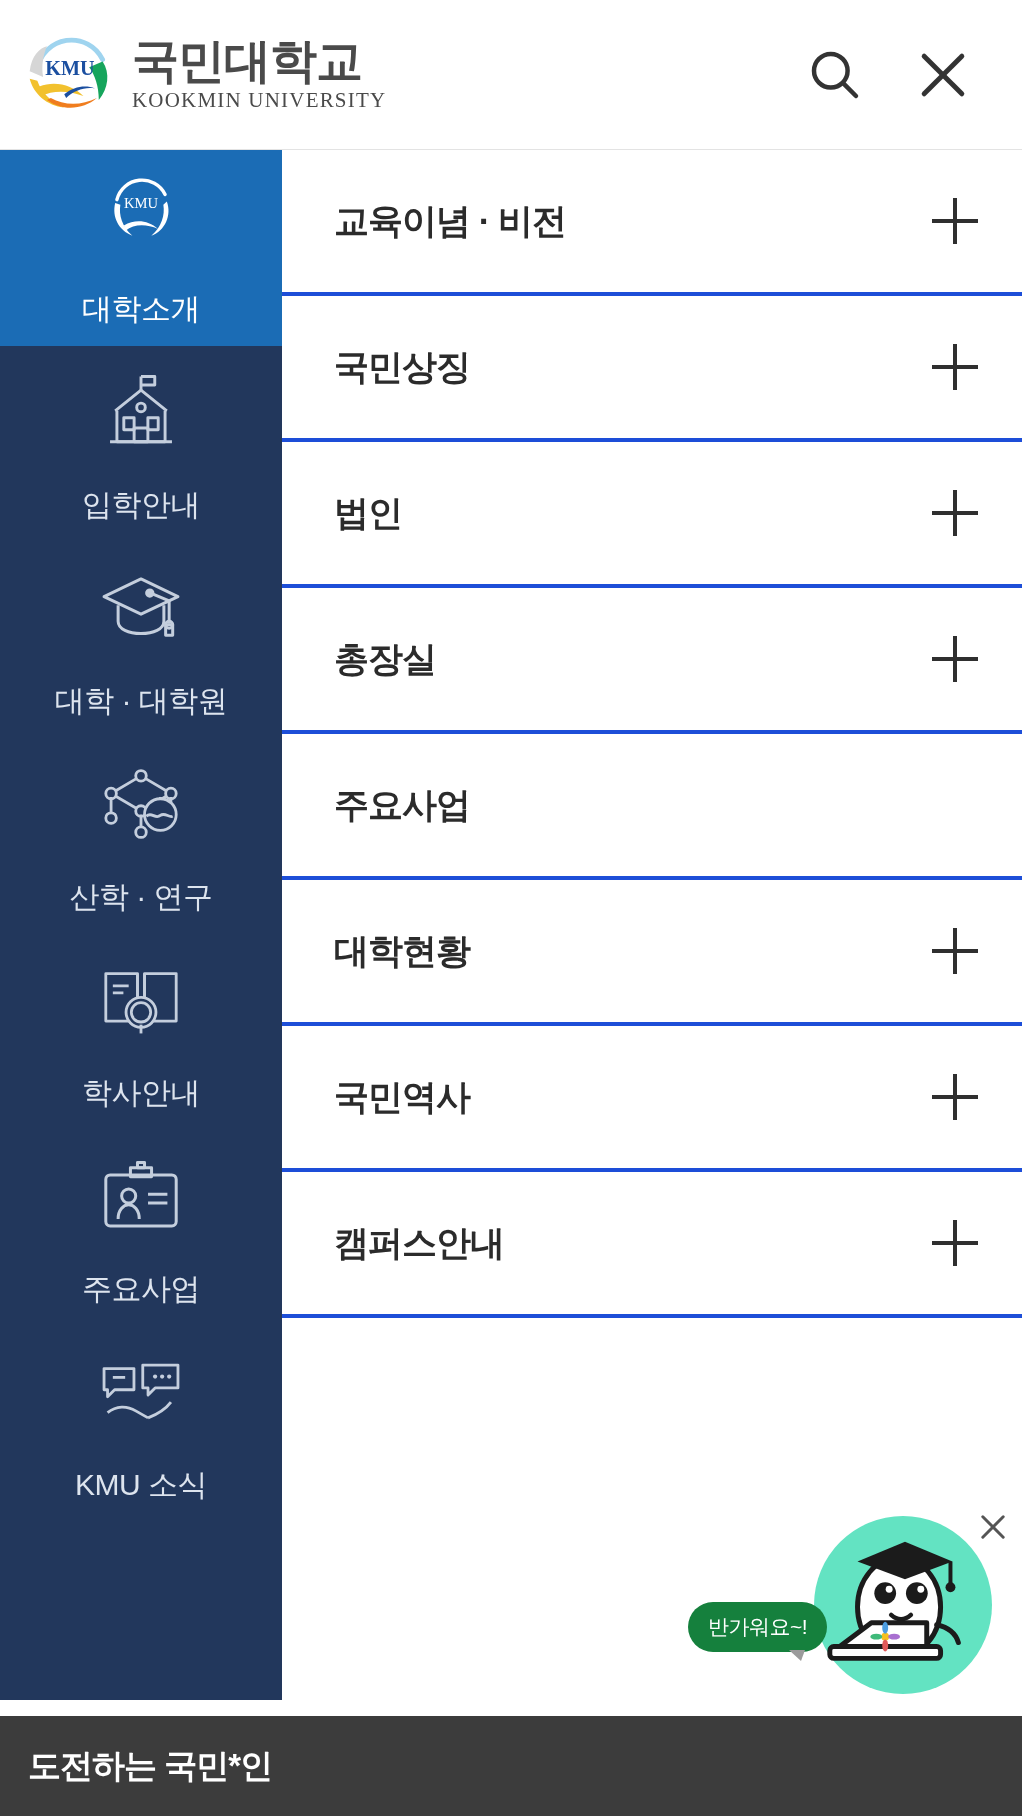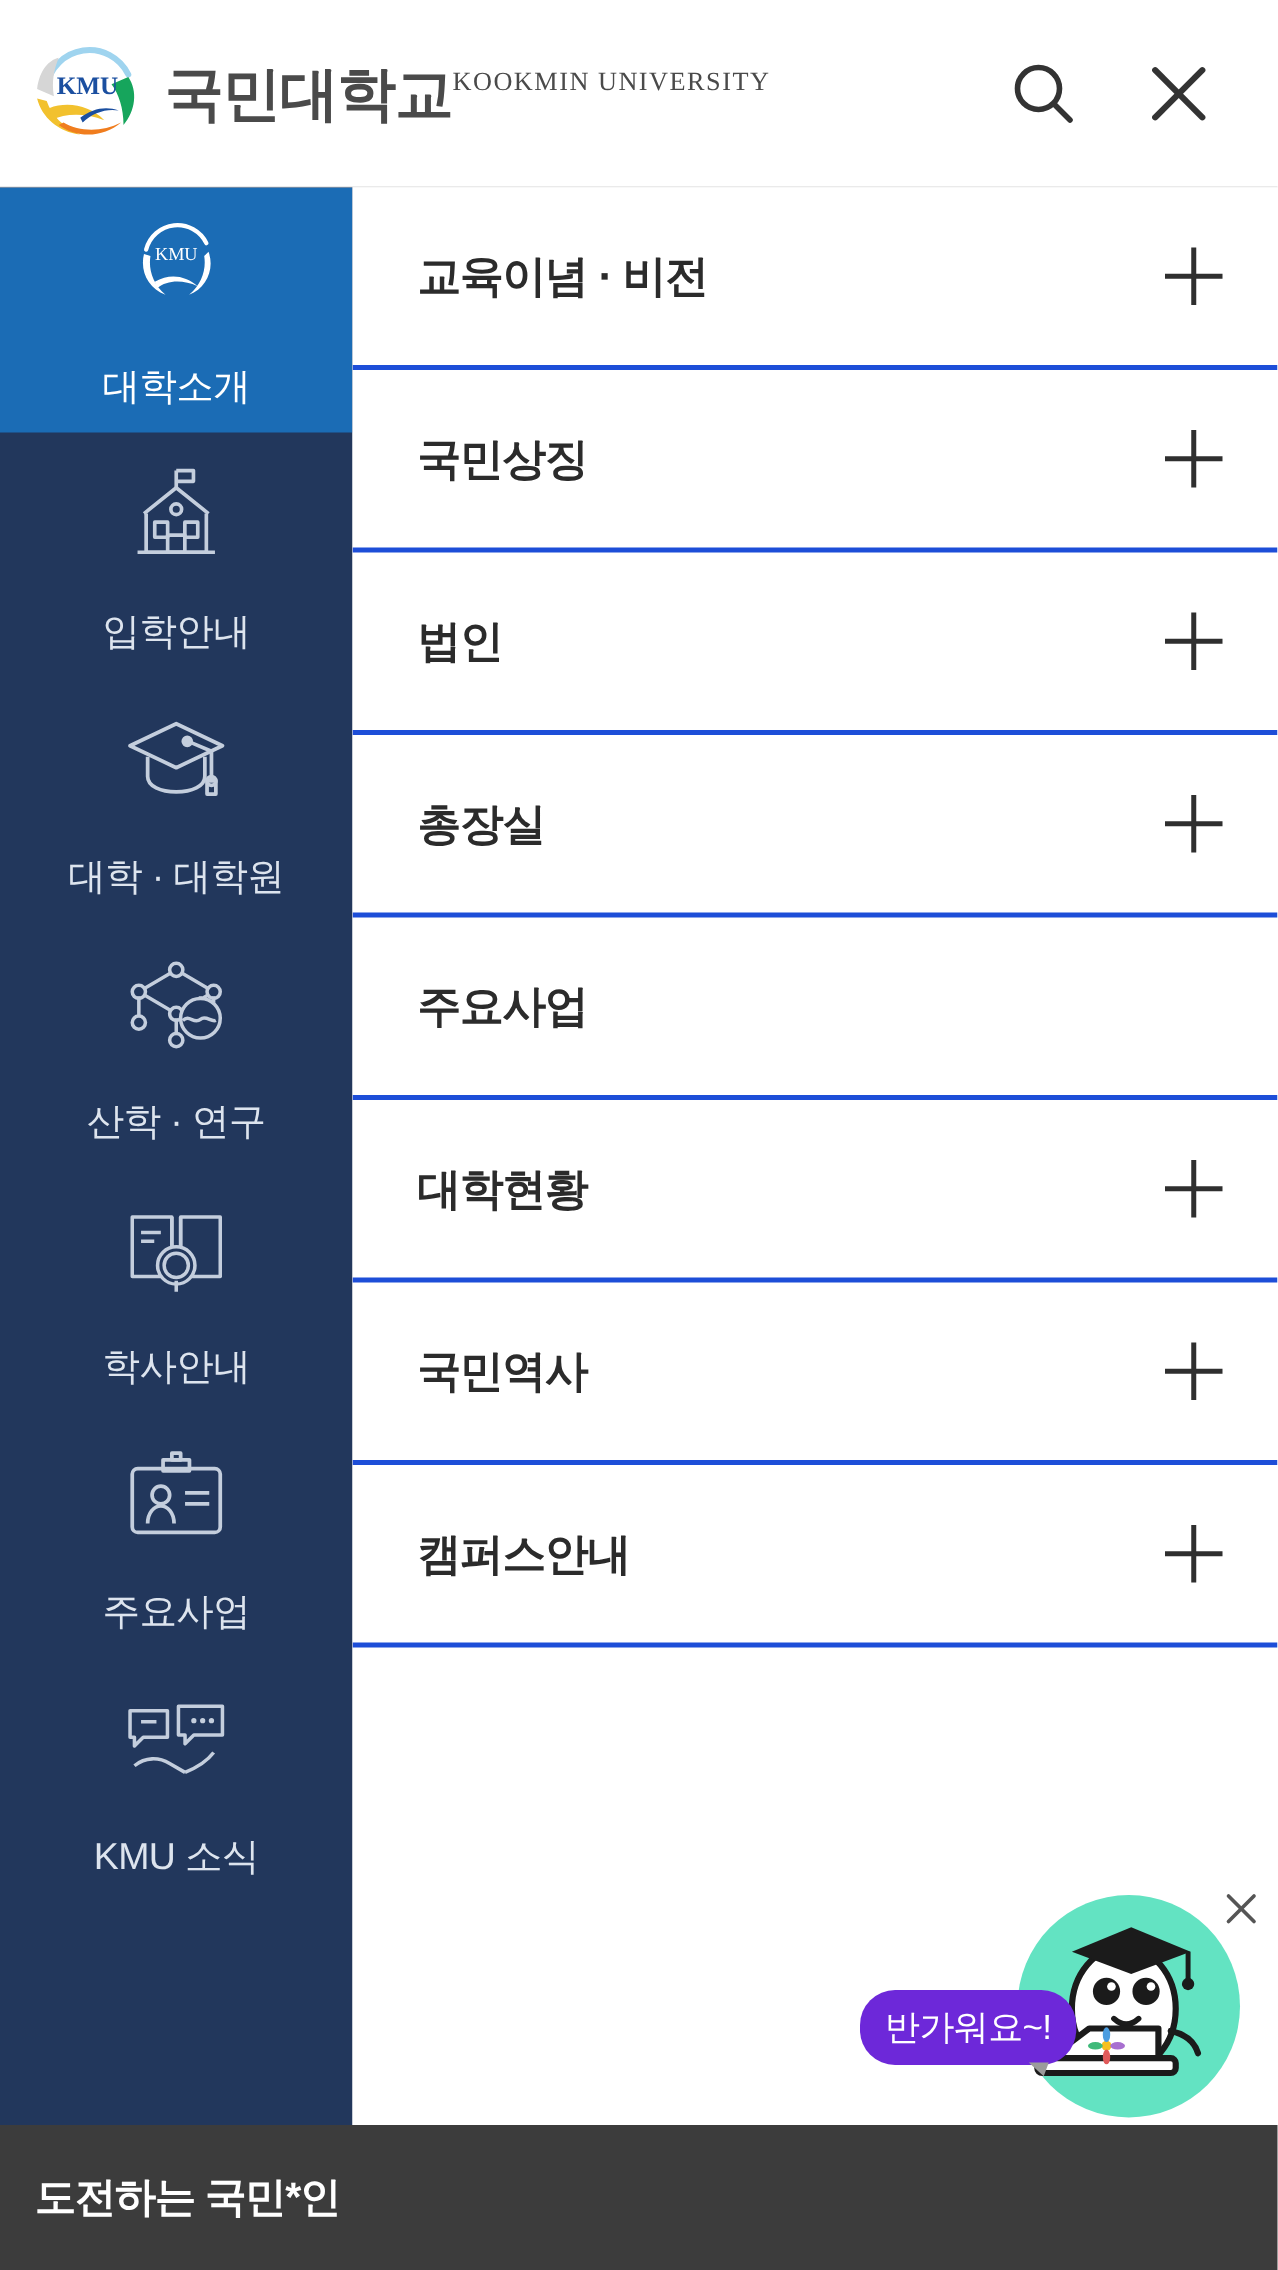--- a/index.html
+++ b/index.html
@@ -12,21 +12,21 @@
   }
 
   
   .header{
     position:absolute;left:0;top:0;width:1022px;height:150px;
     background:#ffffff;border-bottom:1px solid #e3e3e3;
     display:flex;align-items:center;
   }
   .brand{display:flex;align-items:center;margin-left:22px;}
   .kmu-emblem{width:96px;height:96px;position:relative;flex:none;}
-  .brand-text{margin-left:14px;display:flex;}
+  .brand-text{margin-left:14px;display:flex;flex-direction:column;}
   .brand-kr{
     font-size:47px;font-weight:700;color:#4a4a4a;letter-spacing:-1px;line-height:1.05;
   }
   .brand-en{
     font-family:"Liberation Serif","DejaVu Serif",serif;
     font-size:21px;color:#4a4a4a;letter-spacing:1.2px;margin-top:3px;
   }
   .header-actions{margin-left:auto;display:flex;align-items:center;gap:46px;margin-right:48px;}
   .hicon{width:62px;height:62px;display:flex;align-items:center;justify-content:center;cursor:pointer;}
 
@@ -68,36 +68,36 @@
 
   
   .chatbot{
     position:absolute;right:8px;bottom:0px;width:340px;height:190px;
   }
   .bot-circle{
     position:absolute;right:22px;bottom:6px;width:178px;height:178px;border-radius:50%;
     background:#63e3c2;
   }
   .bot-bubble{
-    position:absolute;left:14px;bottom:48px;background:#6d28d9;color:#ffffff;
-    font-size:28px;border-radius:28px;padding:11px 20px;white-space:nowrap;
+    position:absolute;left:14px;bottom:48px;background:#15803d;color:#ffffff;
+    font-size:21px;border-radius:28px;padding:11px 20px;white-space:nowrap;
     letter-spacing:-0.5px;
   }
   .bot-bubble::after{
     content:"";position:absolute;right:22px;bottom:-9px;width:0;height:0;
     border-left:12px solid transparent;border-right:4px solid transparent;
     border-top:11px solid #9b9b9b;
   }
   .bot-close{
     position:absolute;right:2px;top:0px;width:36px;height:36px;cursor:pointer;
   }
 
   
   .footer{
-    position:absolute;left:0;bottom:0;width:1022px;height:116px;
+    position:absolute;left:0;bottom:0;width:1022px;height:100px;
     background:#3c3c3c;display:flex;align-items:center;
   }
   .footer-slogan{
     color:#ffffff;font-size:33px;font-weight:700;margin-left:28px;letter-spacing:-1px;
   }
   .footer-langs{
     margin-left:auto;display:flex;align-items:center;margin-right:40px;
   }
   .lang{
     color:#ffffff;font-size:32px;letter-spacing:0.5px;cursor:pointer;

